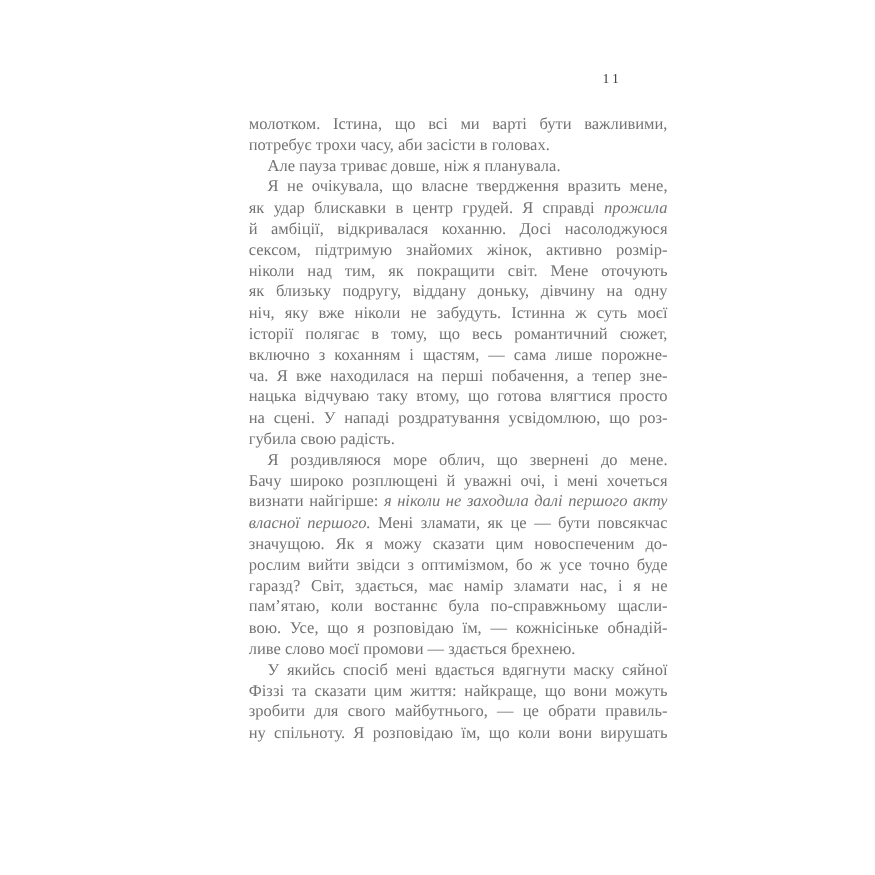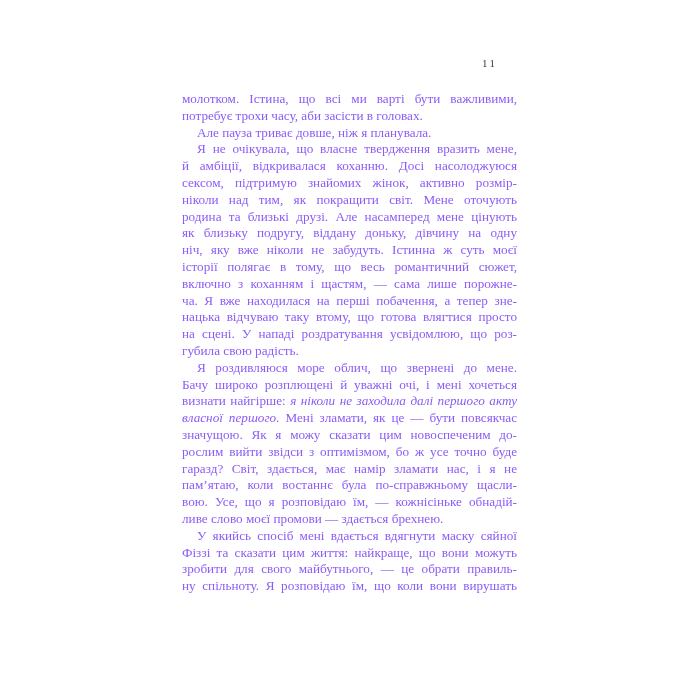--- a/index.html
+++ b/index.html
@@ -26,24 +26,24 @@
     position: absolute;
     left: 482px;
     top: 57px;
     font-size: 11px;
     letter-spacing: 2.5px;
     color: #3c3c3c;
     font-family: "Liberation Serif", "DejaVu Serif", serif;
   }
   .text-block {
     position: absolute;
-    left: 182px;
+    left: 199px;
     top: 91px;
     width: 335px;
-    color: #8b5cf6;
+    color: #737373;
     font-size: 13.2px;
     line-height: 16.8px;
   }
   .paragraph {
     margin: 0;
     padding: 0;
   }
   .text-line {
     height: 16.8px;
     overflow: hidden;
@@ -69,24 +69,24 @@
   <div class="text-block">
       <div class="paragraph">
         <div class="text-line"><span class="">молотком. Істина, що всі ми варті бути важливими,</span></div>
         <div class="text-line para-end"><span class="">потребує трохи часу, аби засісти в головах.</span></div>
       </div>
       <div class="paragraph">
         <div class="text-line para-end indent"><span class="">Але пауза триває довше, ніж я планувала.</span></div>
       </div>
       <div class="paragraph">
         <div class="text-line indent"><span class="">Я не очікувала, що власне твердження вразить мене,</span></div>
+        <div class="text-line"><span class="">як удар блискавки в центр грудей. Я справді </span><span class="it">прожила</span></div>
         <div class="text-line"><span class="">й амбіції, відкривалася коханню. Досі насолоджуюся</span></div>
         <div class="text-line"><span class="">сексом, підтримую знайомих жінок, активно розмір-</span></div>
         <div class="text-line"><span class="">ніколи над тим, як покращити світ. Мене оточують</span></div>
-        <div class="text-line"><span class="">родина та близькі друзі. Але насамперед мене цінують</span></div>
         <div class="text-line"><span class="">як близьку подругу, віддану доньку, дівчину на одну</span></div>
         <div class="text-line"><span class="">ніч, яку вже ніколи не забудуть. Істинна ж суть моєї</span></div>
         <div class="text-line"><span class="">історії полягає в тому, що весь романтичний сюжет,</span></div>
         <div class="text-line"><span class="">включно з коханням і щастям, — сама лише порожне-</span></div>
         <div class="text-line"><span class="">ча. Я вже находилася на перші побачення, а тепер зне-</span></div>
         <div class="text-line"><span class="">нацька відчуваю таку втому, що готова влягтися просто</span></div>
         <div class="text-line"><span class="">на сцені. У нападі роздратування усвідомлюю, що роз-</span></div>
         <div class="text-line para-end"><span class="">губила свою радість.</span></div>
       </div>
       <div class="paragraph">

